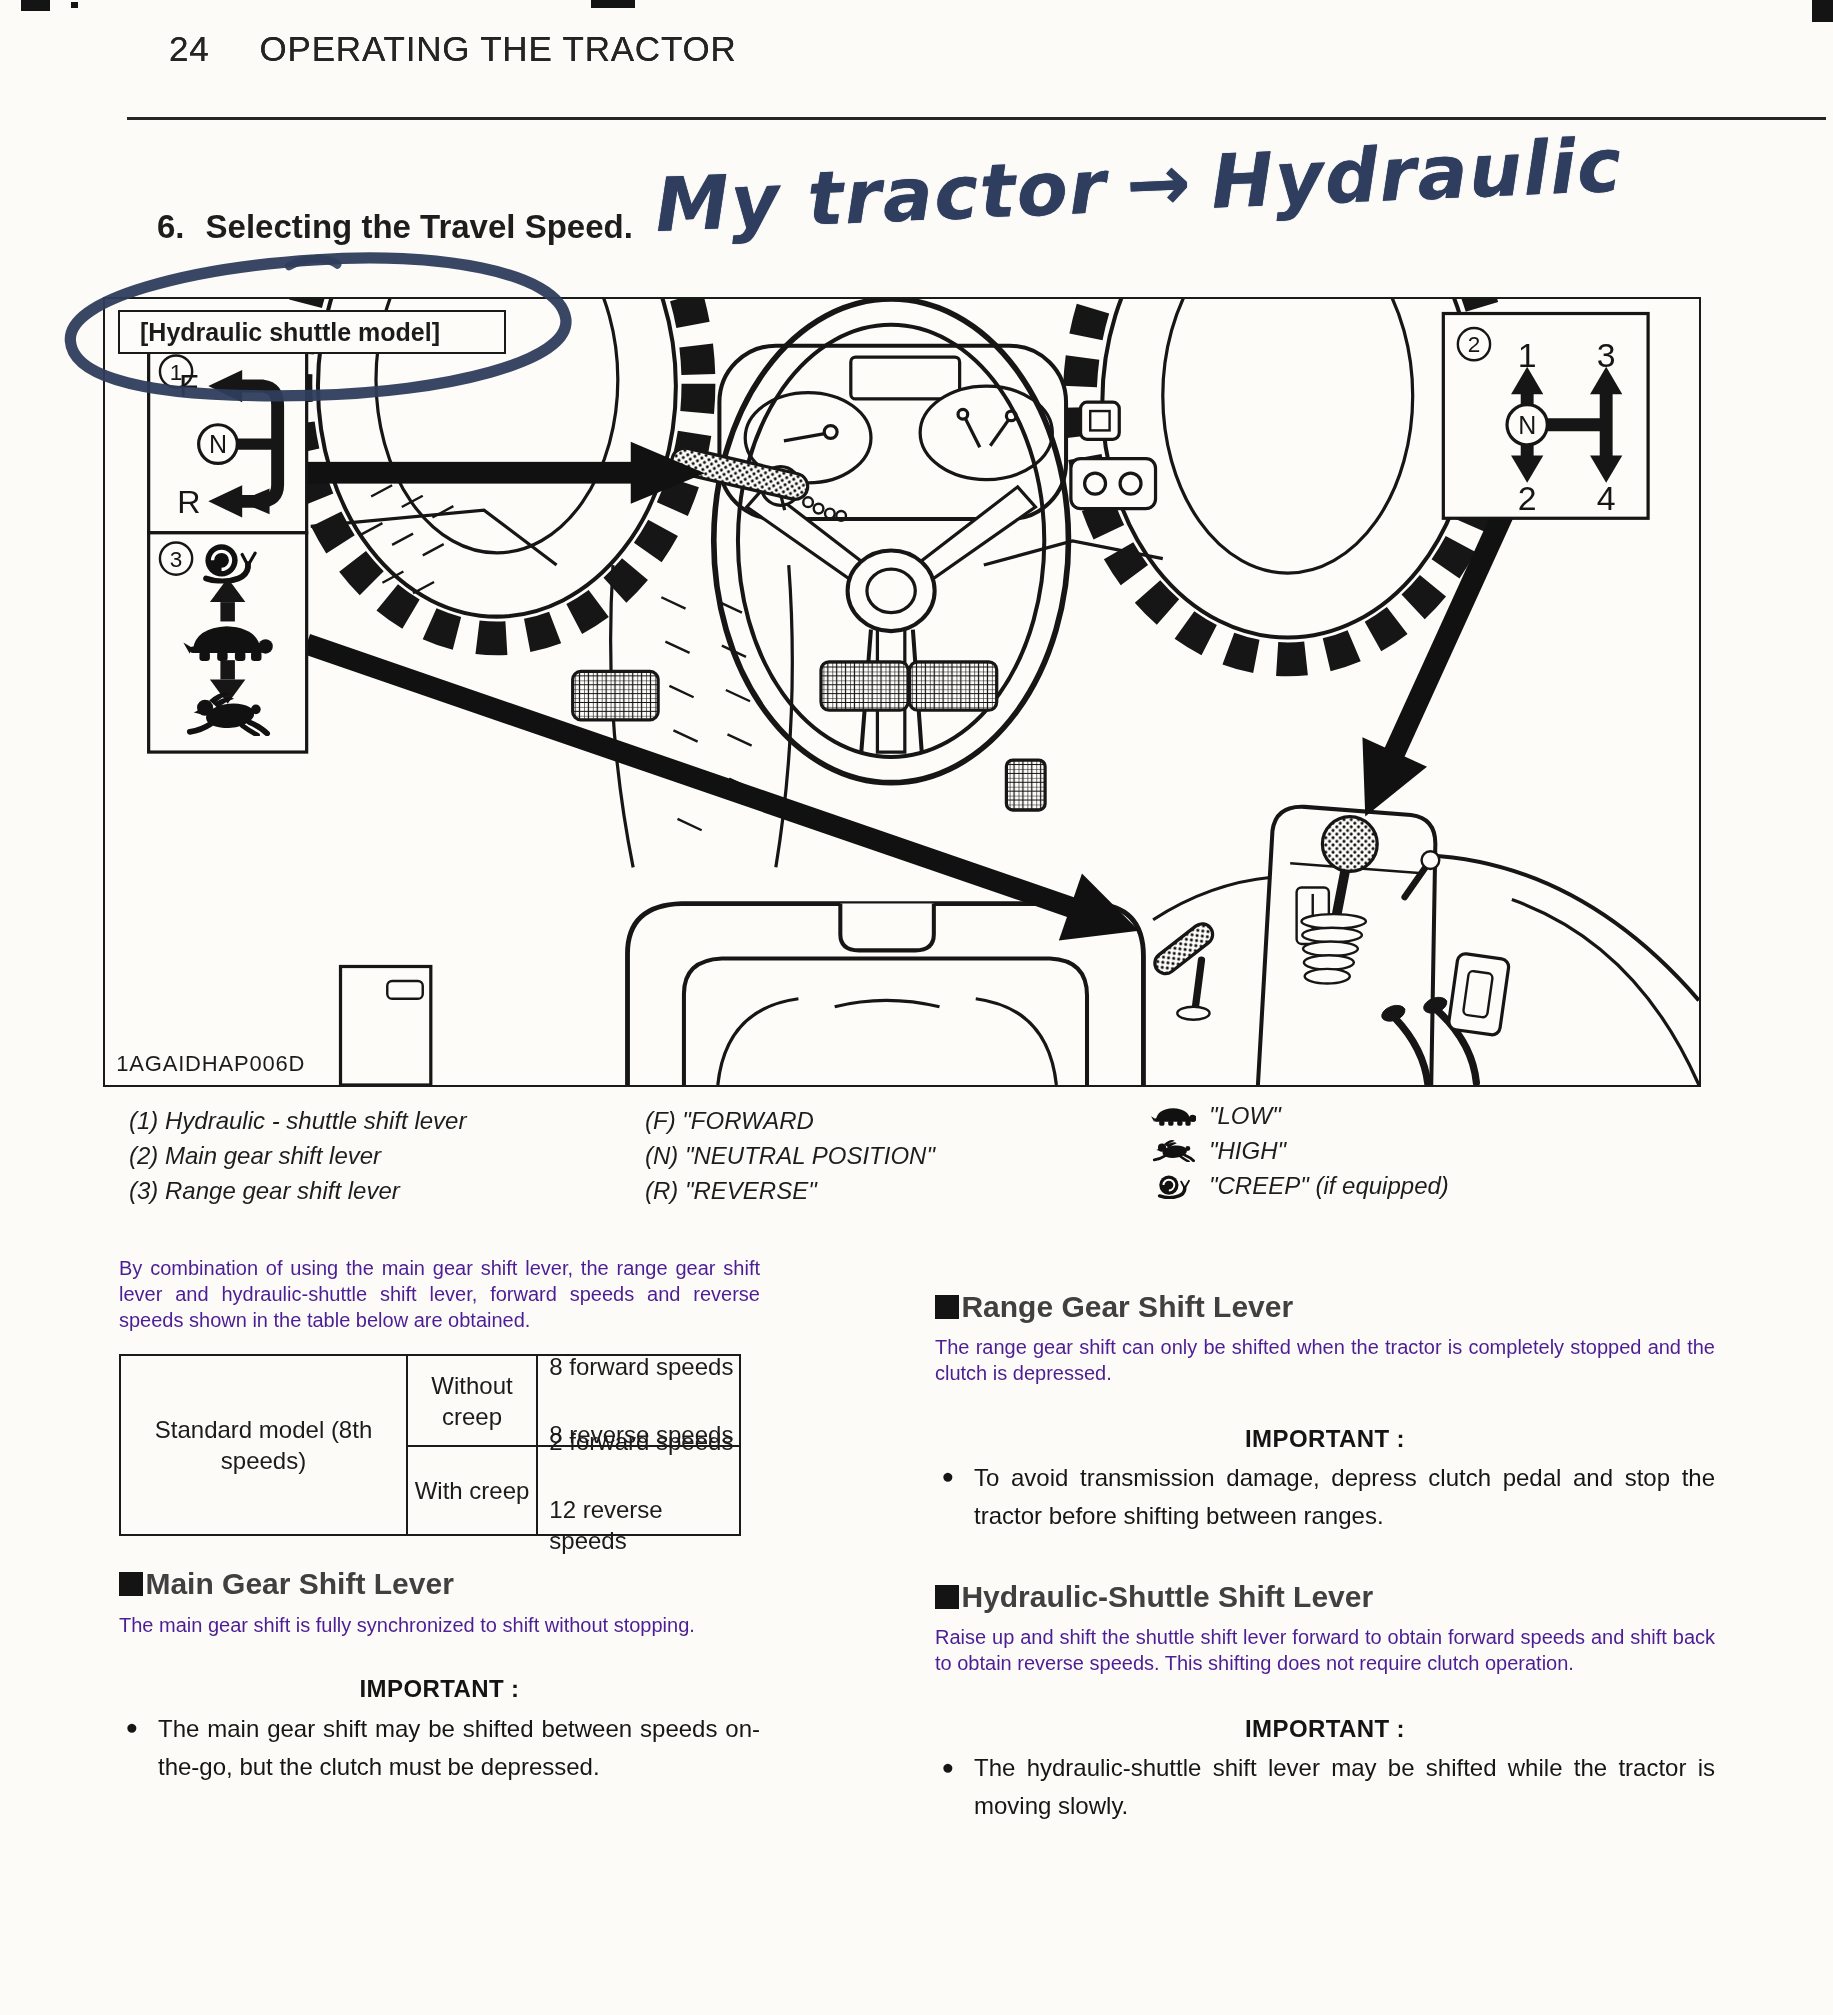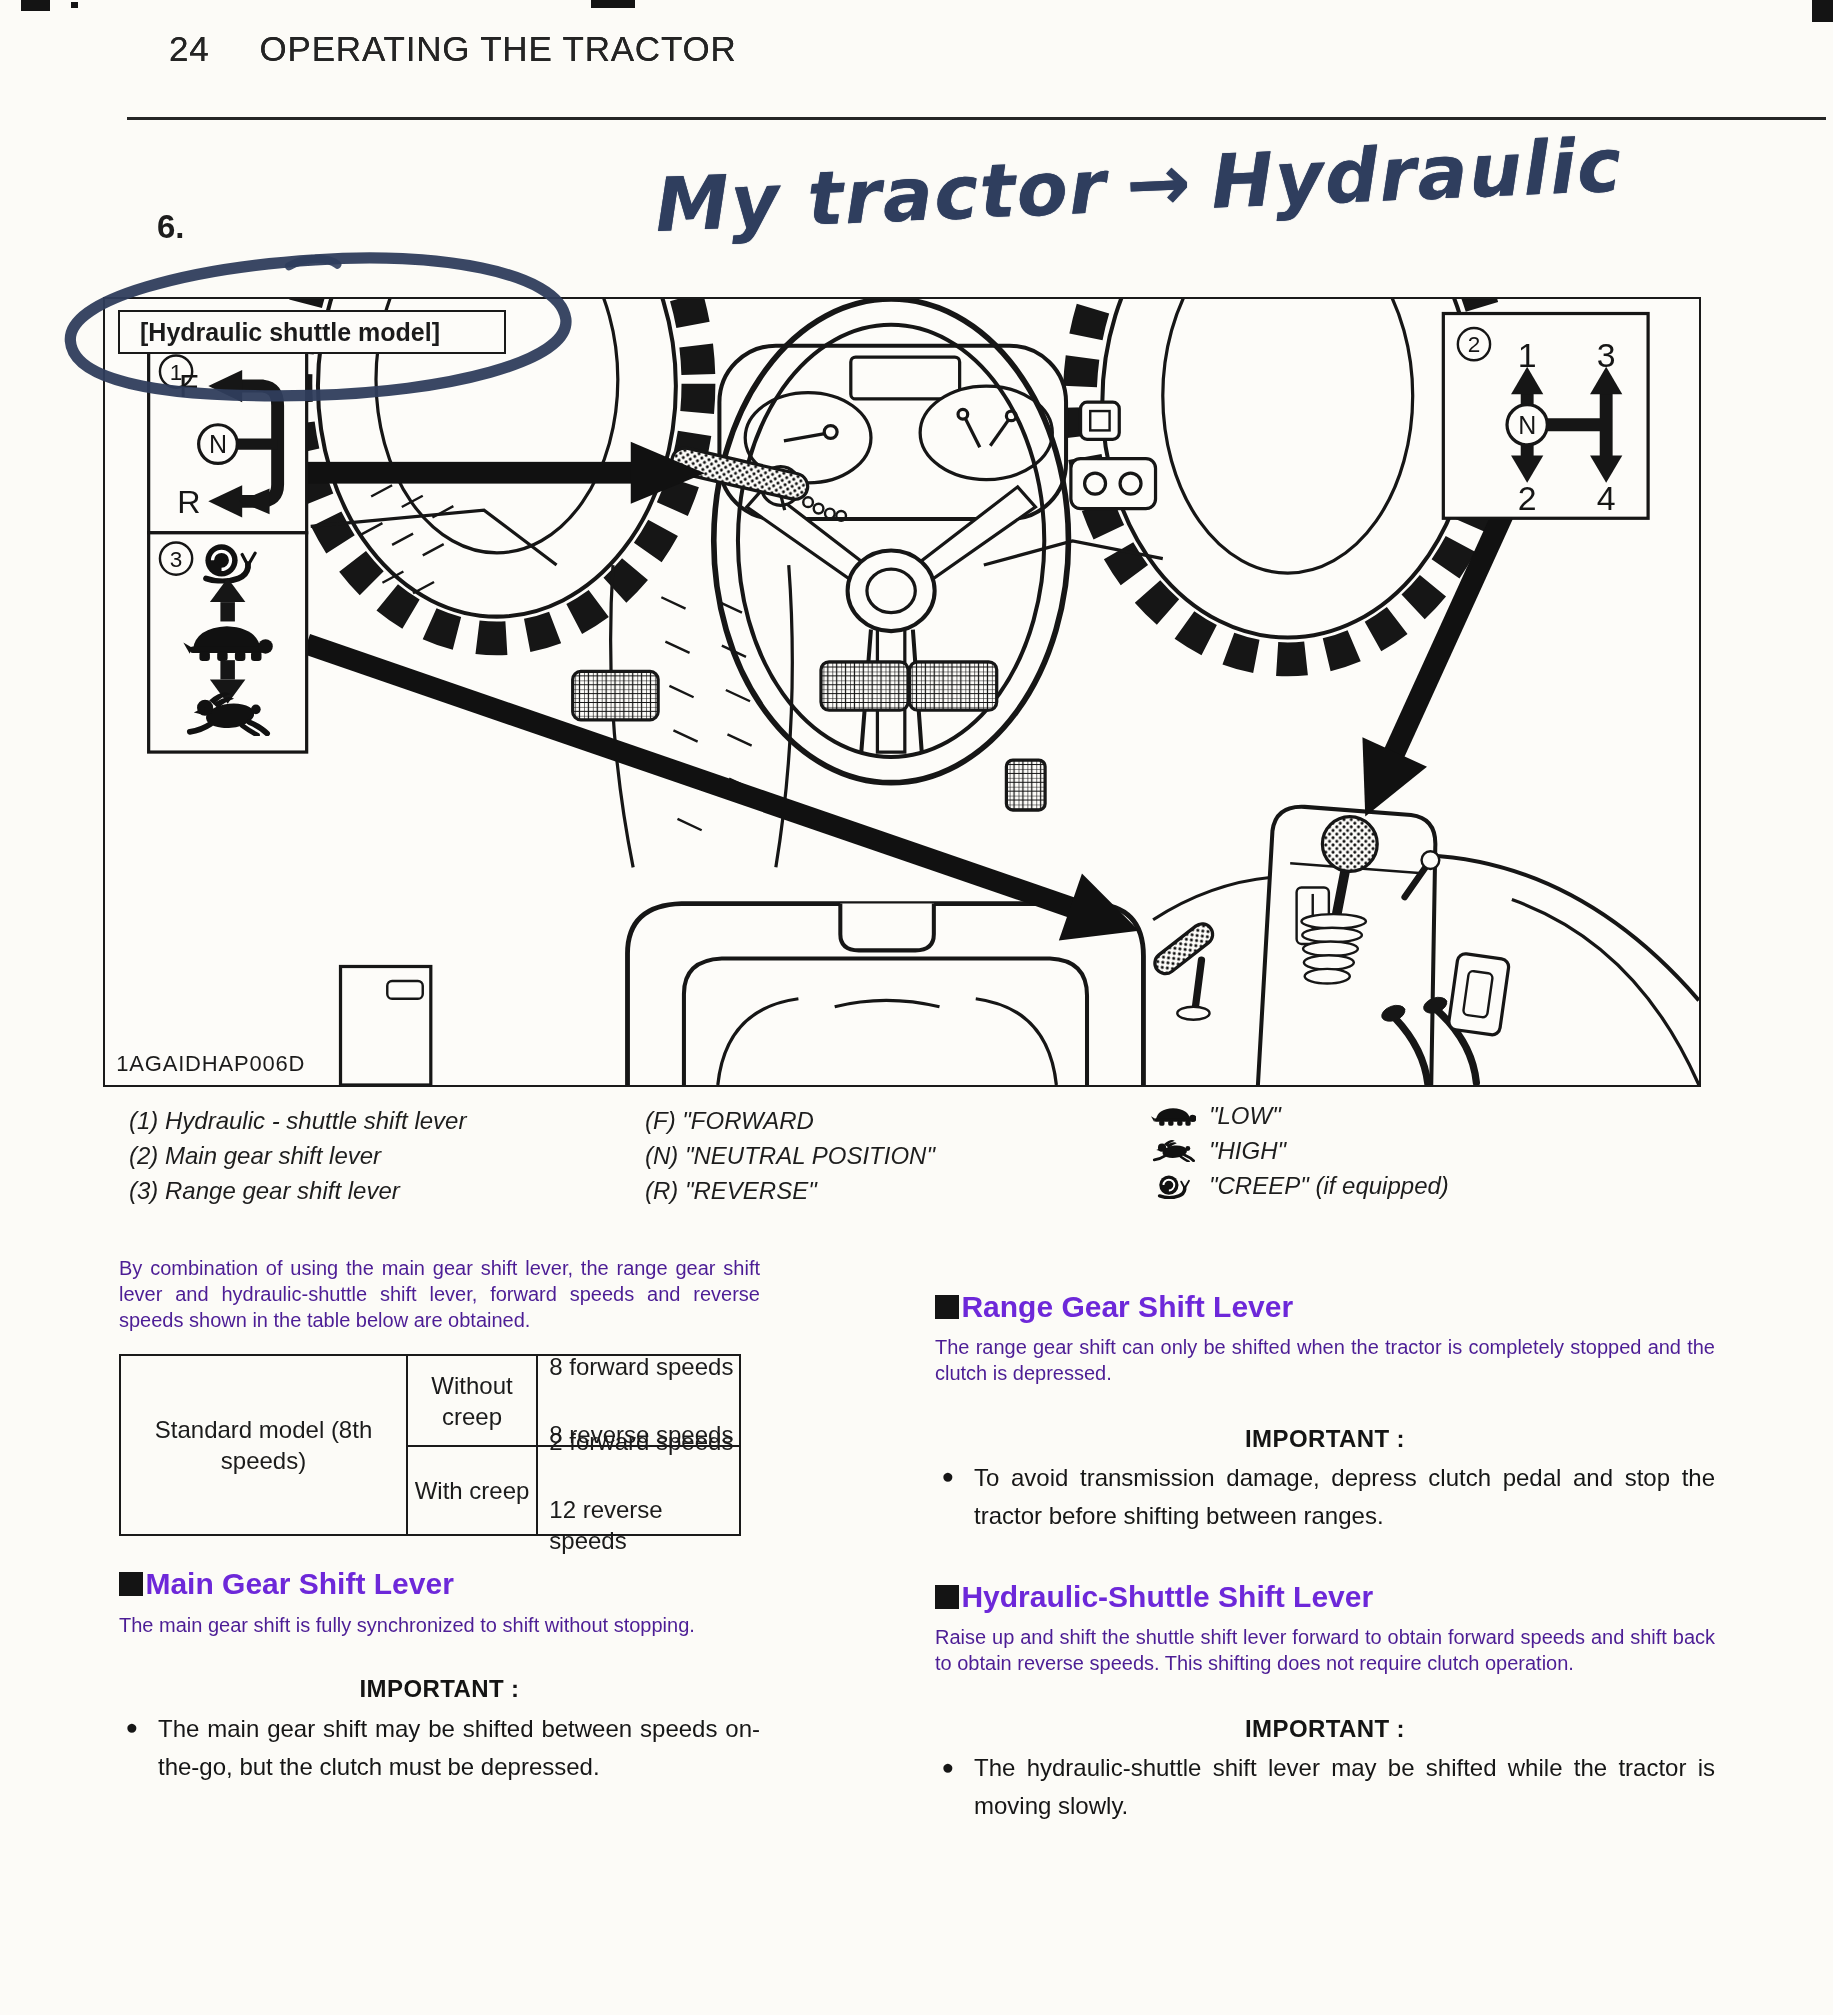--- a/index.html
+++ b/index.html
@@ -27,21 +27,21 @@
   .leg{font-size:24px;font-style:italic;line-height:35px;color:#1d1d1d;}
   #leg1{left:129px;top:1103px;}
   #leg2{left:645px;top:1103px;}
   #leg3{left:1151px;top:1098px;}
   #leg3 .row{display:flex;align-items:center;gap:13px;height:35px;}
   #leg3 svg{width:45px;height:27px;flex:0 0 auto;}
   
   .colL{left:119px;top:1255px;width:641px;}
   .colR{left:935px;top:1290px;width:780px;}
   .para{font-size:20px;line-height:26px;text-align:justify;color:#4c1d95;}
-  .h2{display:flex;align-items:center;font-size:30px;font-weight:700;color:#6d28d9;}
+  .h2{display:flex;align-items:center;font-size:30px;font-weight:700;color:#404040;}
   .h2 .sq{width:24px;height:24px;background:#141414;margin-right:2.4px;flex:0 0 auto;}
   .imp{font-size:24px;font-weight:700;letter-spacing:0.4px;color:#141414;text-align:center;}
   .bullet{position:relative;padding-left:39px;font-size:24px;line-height:38px;text-align:justify;color:#161616;}
   .bullet .dot{position:absolute;left:6.4px;top:-1.6px;font-size:21px;}
   
   #tbl{margin-top:21px;width:618px;border:2.4px solid #1a1a1a;display:grid;
        grid-template-columns:285px 130px 204px;grid-template-rows:89px 89px;font-size:24px;}
   #tbl .c{display:flex;align-items:center;justify-content:center;text-align:center;line-height:31px;}
   #tbl .model{grid-row:1/3;}
   #tbl .cond{border-left:2.4px solid #1a1a1a;}
@@ -69,20 +69,21 @@
   <div id="hdr-rule" class="abs"></div>
 
   <div id="hand" class="abs">
     <span>My tractor</span>
     <span class="arrow">→</span>
     <span>Hydraulic</span>
   </div>
 
   <div id="sect" class="abs">
     <span>6.</span>
+    <span>Selecting the Travel Speed.</span>
   </div>
 
   <div id="diag" class="abs">
     <svg class="main" viewBox="0 0 1977 975">
       <defs>
         <pattern id="dots" patternUnits="userSpaceOnUse" width="9" height="9">
           <rect width="9" height="9" fill="#fdfcf9"></rect>
           <circle cx="2.2" cy="2.2" r="1.9" fill="#111"></circle>
           <circle cx="6.8" cy="6.8" r="1.9" fill="#111"></circle>
         </pattern>

